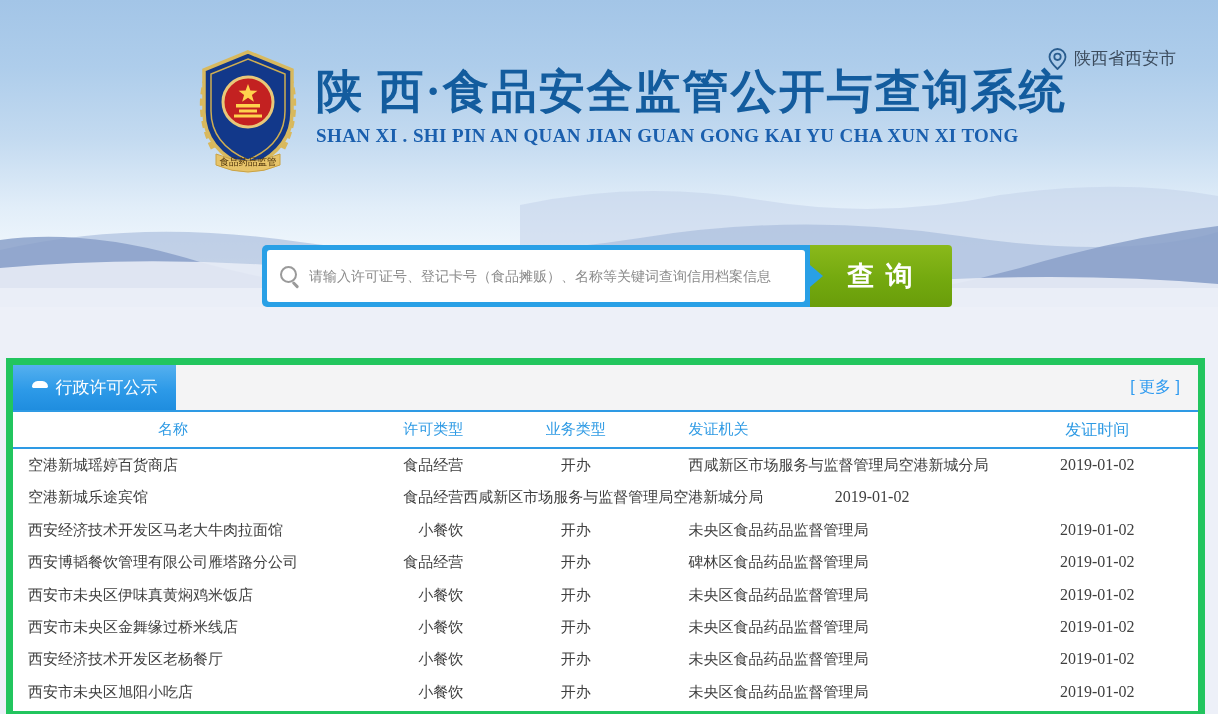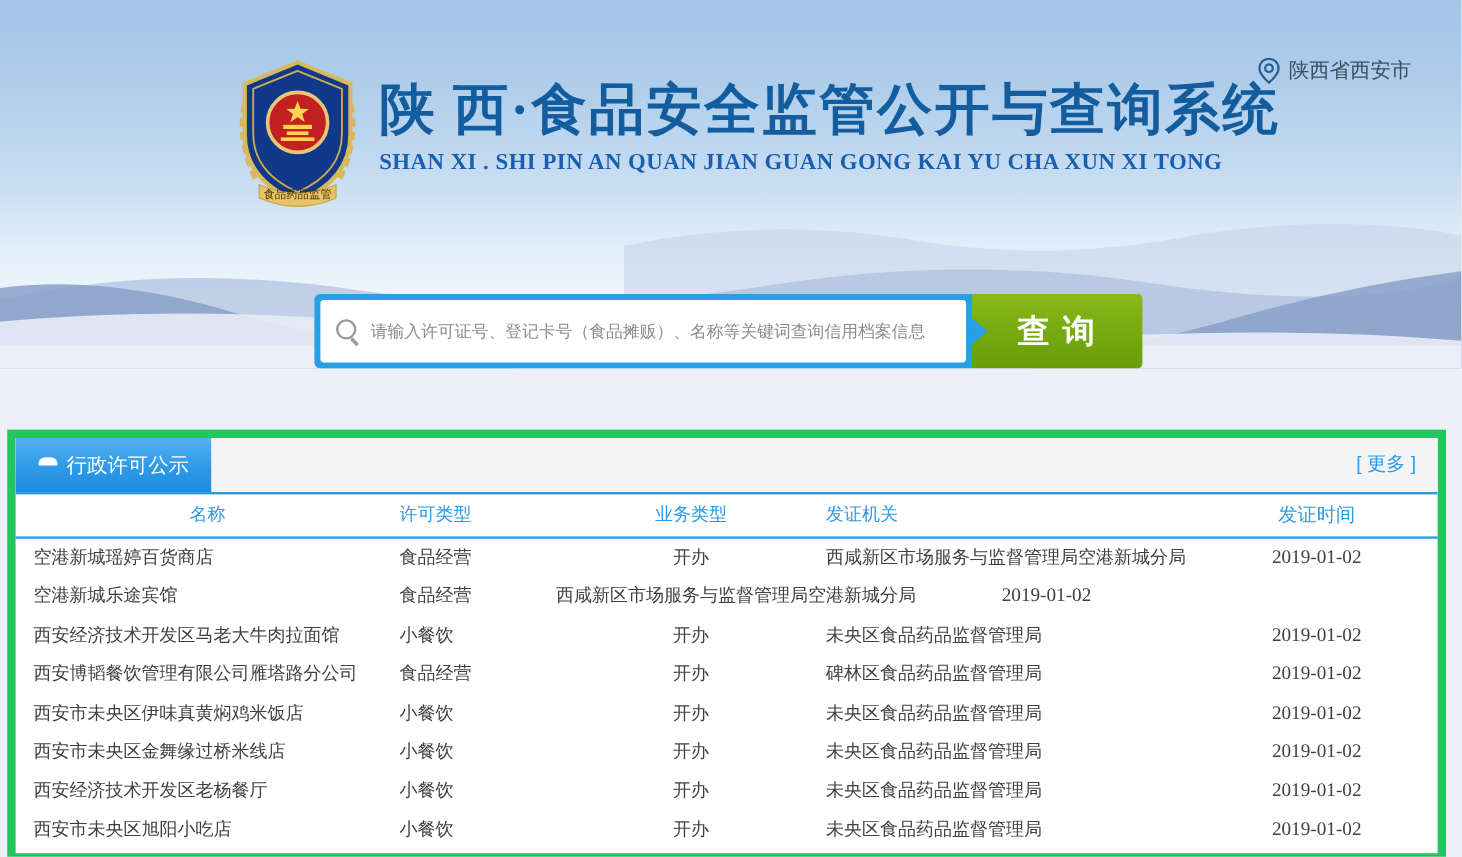--- a/index.html
+++ b/index.html
@@ -63,21 +63,21 @@
   .search-arrow{
     position:absolute;left:548px;top:20px;width:0;height:0;z-index:2;
     border-top:11px solid transparent;border-bottom:11px solid transparent;
     border-left:13px solid #29a0e6;
   }
   .search-btn{
     width:142px;height:62px;border:none;cursor:pointer;
     background:linear-gradient(180deg,#8ab91b 0%,#74a90f 55%,#699d0a 100%);
     color:#fff;font-size:27px;font-weight:bold;letter-spacing:2px;
     border-radius:0 4px 4px 0;
-    font-family:Liberation Serif, serif;
+    font-family:Liberation Sans, sans-serif;
     white-space:nowrap;
   }
 
   
   .panel{
     position:absolute;left:6px;top:358px;width:1199px;
     background:#ffffff;border:7px solid #22c55e;box-sizing:border-box;
   }
   .tabbar{
     position:relative;height:45px;background:#f4f4f5;
@@ -98,21 +98,21 @@
   }
   .thead{display:flex;height:35px;line-height:35px;border-bottom:2px solid #2e9ae4;
     color:#2e9ae4;font-size:15px;
     font-family:"Liberation Serif","DejaVu Serif",serif;
   }
   .trow{display:flex;height:32.4px;line-height:32.4px;color:#3f3f3f;font-size:15px;
     font-family:"Liberation Serif","DejaVu Serif",serif;
   }
   .td{overflow:hidden;white-space:nowrap;box-sizing:border-box;}
   .c-name{width:27%;text-align:left;padding-left:15px;}
-  .c-lic {width:11%;text-align:left;}
+  .c-lic {width:11%;text-align:right;}
   .c-biz {width:19%;text-align:center;}
   .c-auth{width:26%;text-align:left;}
   .c-date{width:17%;text-align:center;font-size:16px;}
   .thead .c-name{text-align:center;padding-left:0;}
   .tbody{padding-bottom:3px;}
 </style>
 </head>
 <body>
 
 <div class="page">

